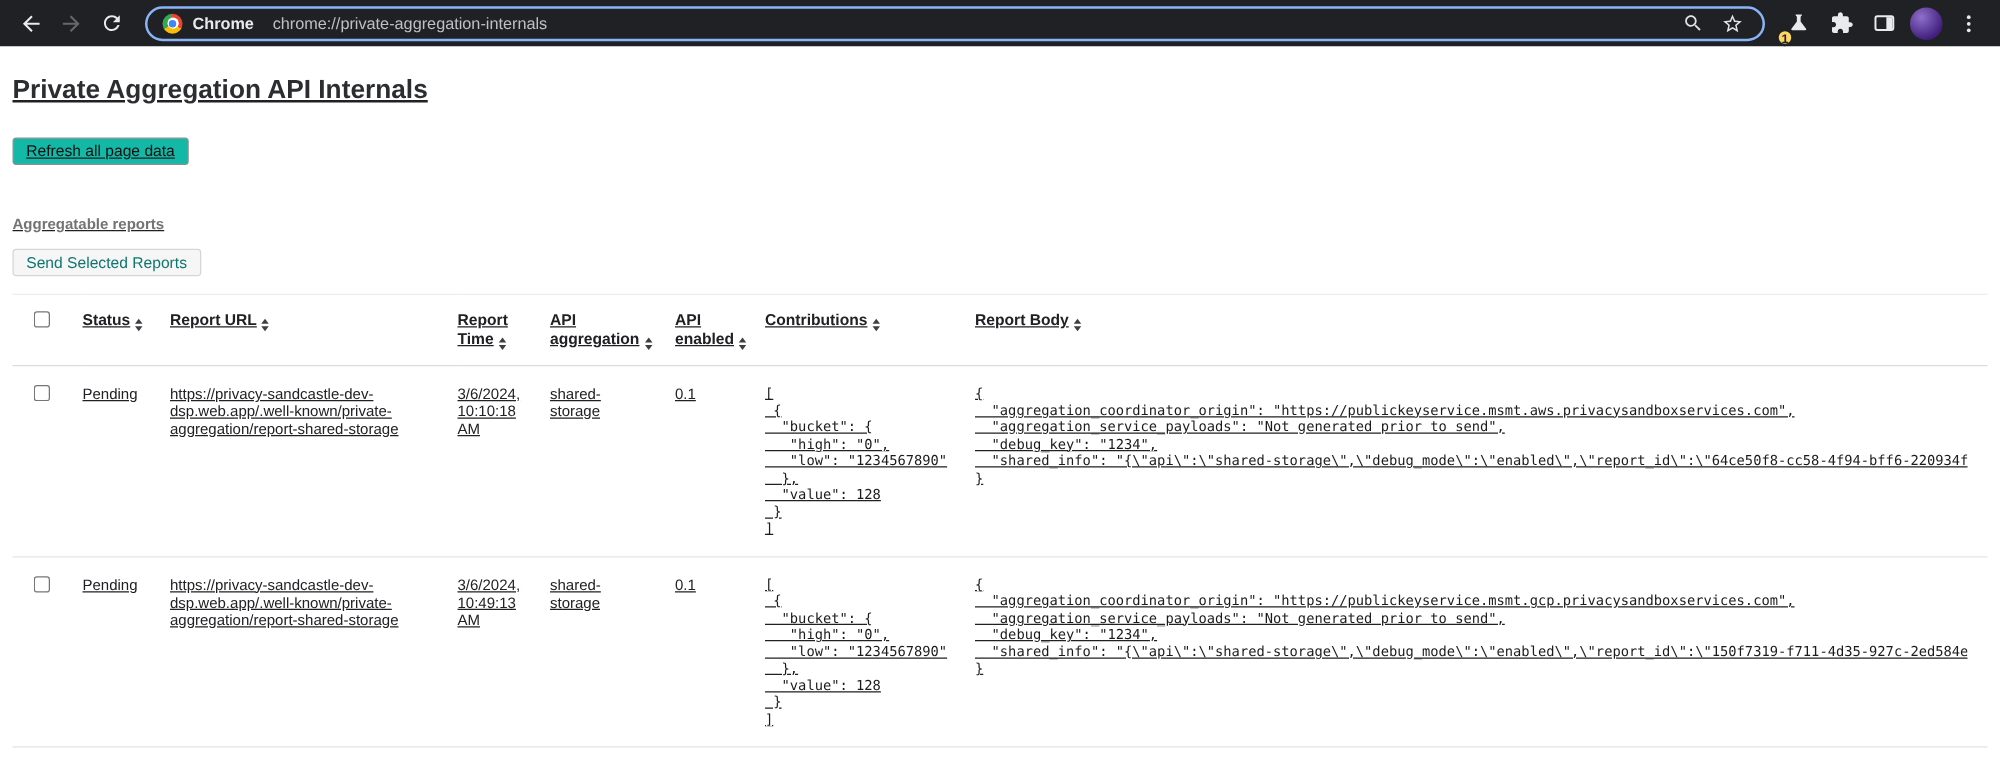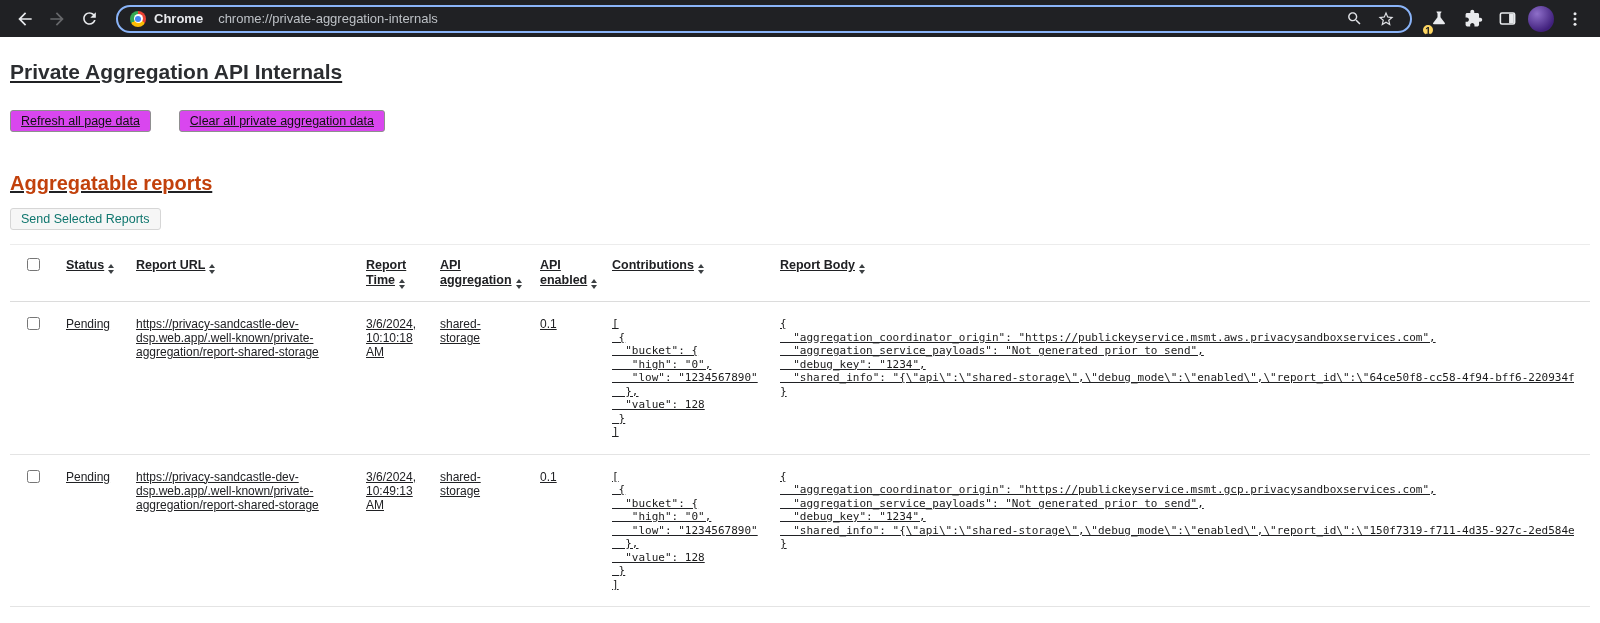--- a/index.html
+++ b/index.html
@@ -53,24 +53,24 @@
   .avatar { width:26px; height:26px; border-radius:50%;
     background:radial-gradient(circle at 35% 30%, #8e6fc9, #40207c 72%); cursor:pointer; flex:0 0 auto; }
 
   
   .content { padding:0 10px;text-decoration:underline; }
   h1.page-title { margin:22px 0 0; font-size:21px; line-height:26px; font-weight:700; color:#2b2d30; }
   .top-buttons { margin-top:25px; display:flex; gap:28px; }
   button.std {
     font-family:"Liberation Sans", sans-serif;
     font-size:12.5px; color:#111;
-    background:#d946ef; border:1px solid #8f8f8f; border-radius:3px;
+    background:#14b8a6; border:1px solid #8f8f8f; border-radius:3px;
     padding:3px 10px; cursor:pointer;
   }
-  h2.section-title { margin:40px 0 0; font-size:20px; font-weight:700; color:#c2410c; }
+  h2.section-title { margin:40px 0 0; font-size:12px; font-weight:700; color:#737373; }
   .send-row { margin-top:13px; }
   button.std:disabled, button.std[disabled] {
     color:#0f766e; background:#f6f6f6; border-color:#d6d6d6; cursor:default;
   }
 
   
   table.reports {
     margin-top:14px; width:1580px;
     border-collapse:collapse; table-layout:fixed;
   }
@@ -170,21 +170,20 @@
         </svg>
     </div>
   </div>
 </div>
 
 <div class="content">
   <h1 class="page-title">Private Aggregation API Internals</h1>
 
   <div class="top-buttons">
     <button class="std">Refresh all page data</button>
-    <button class="std">Clear all private aggregation data</button>
   </div>
 
   <h2 class="section-title">Aggregatable reports</h2>
 
   <div class="send-row">
     <button class="std" disabled="">Send Selected Reports</button>
   </div>
 
   <table class="reports">
     <colgroup>

